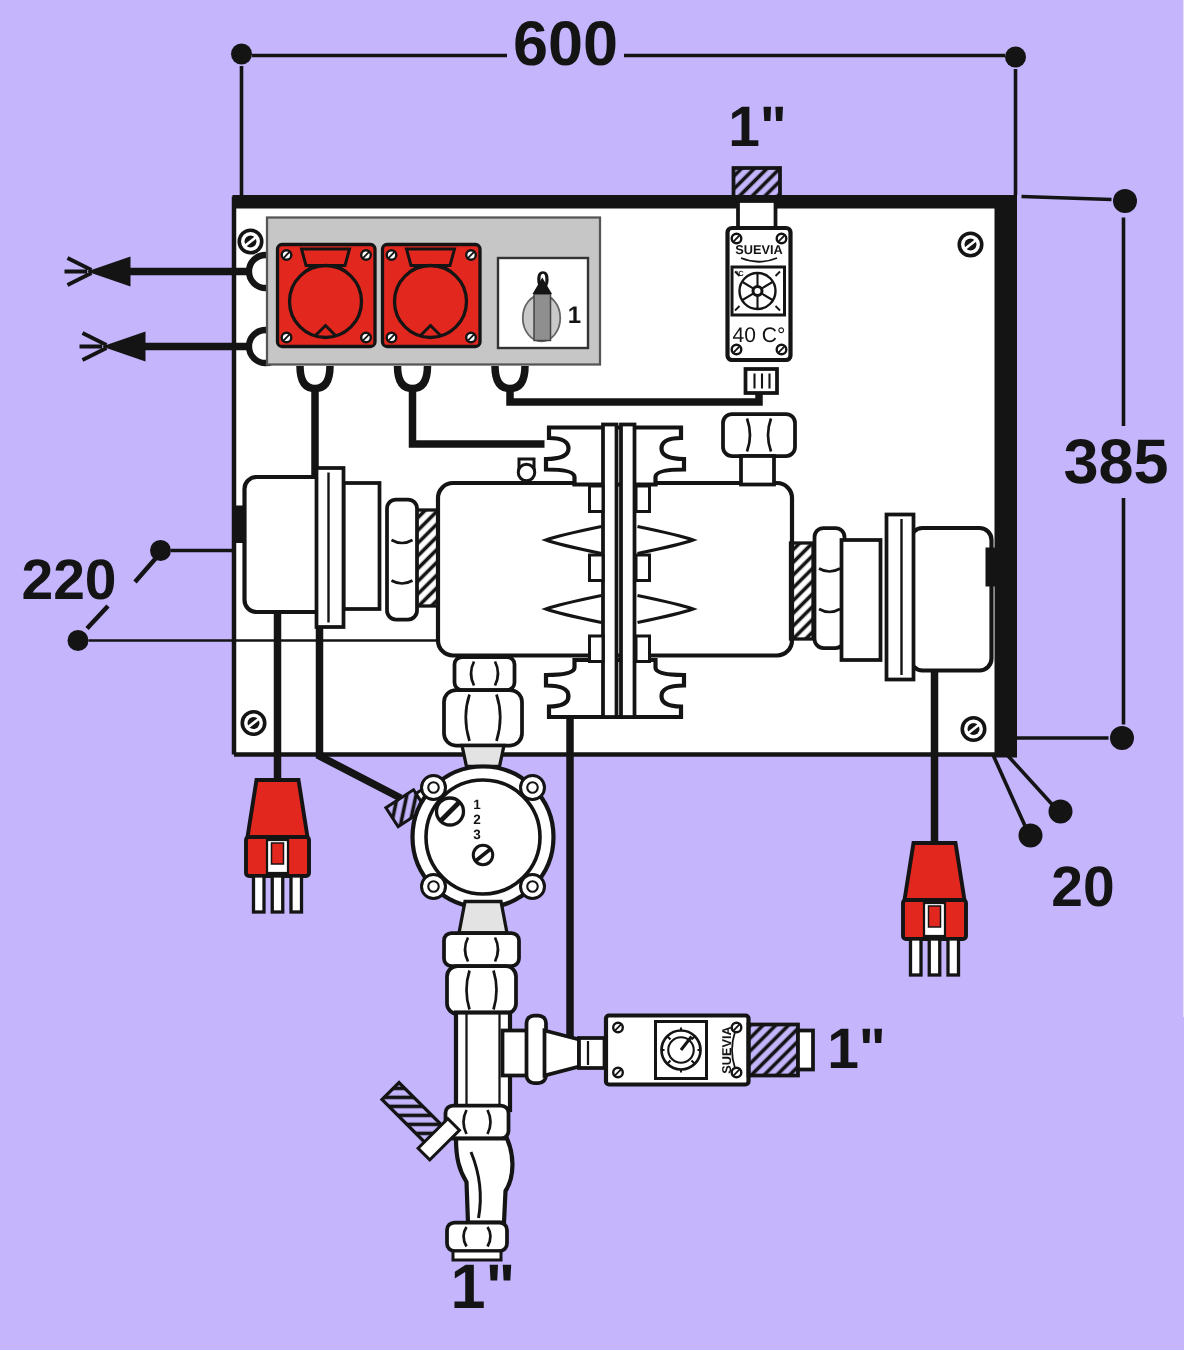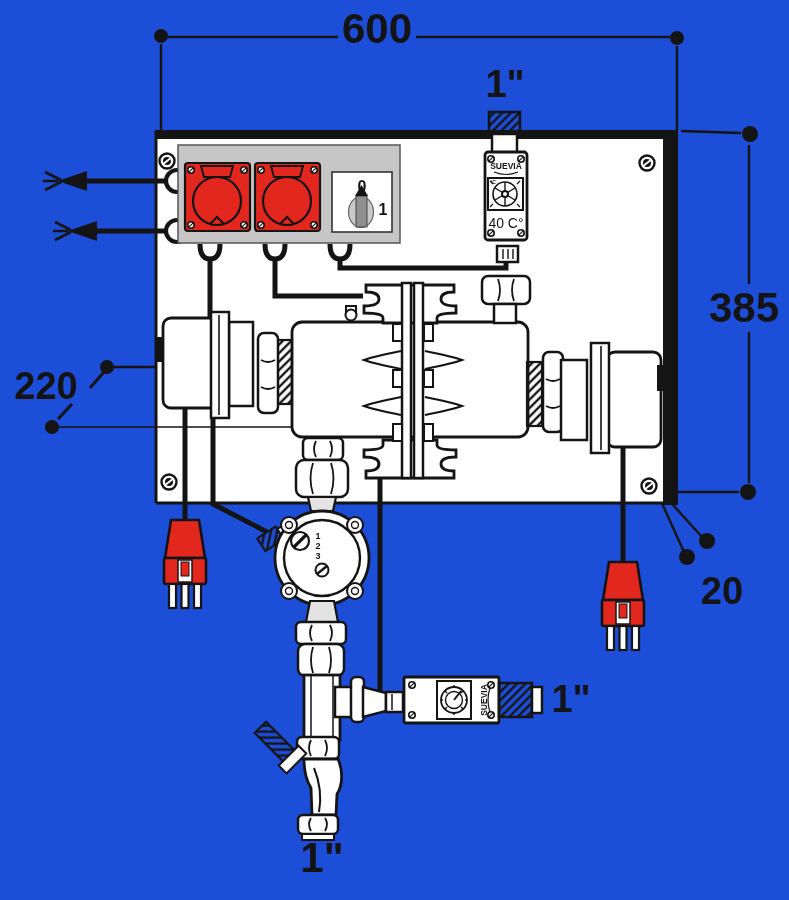--- a/index.html
+++ b/index.html
@@ -1,16 +1,16 @@
 <!DOCTYPE html>
 <html><head>
 <meta charset="utf-8">
 <style>
   html,body{margin:0;padding:0;background:#fff;}
-  .stage{width:789px;height:900px;position:relative;background:#1d4ed8;overflow:hidden;}
+  .stage{width:789px;height:900px;position:relative;background:#c4b5fd;overflow:hidden;}
   svg{display:block;}
   .o{fill:#fff;stroke:#141414;stroke-width:2.5;}
   .o2{fill:#fff;stroke:#141414;stroke-width:2;}
   .o3{fill:#fff;stroke:#141414;stroke-width:2.8;}
   .ln{stroke:#141414;fill:none;stroke-width:2.4;}
   .thin{stroke:#141414;fill:none;stroke-width:1.6;}
   .cab{stroke:#141414;fill:none;stroke-width:5;}
   .dot{fill:#141414;}
   .dim{font:bold 42px "Liberation Sans","DejaVu Sans",sans-serif;fill:#141414;text-anchor:middle;}
   .dim38{font:bold 38px "Liberation Sans","DejaVu Sans",sans-serif;fill:#141414;text-anchor:middle;}

